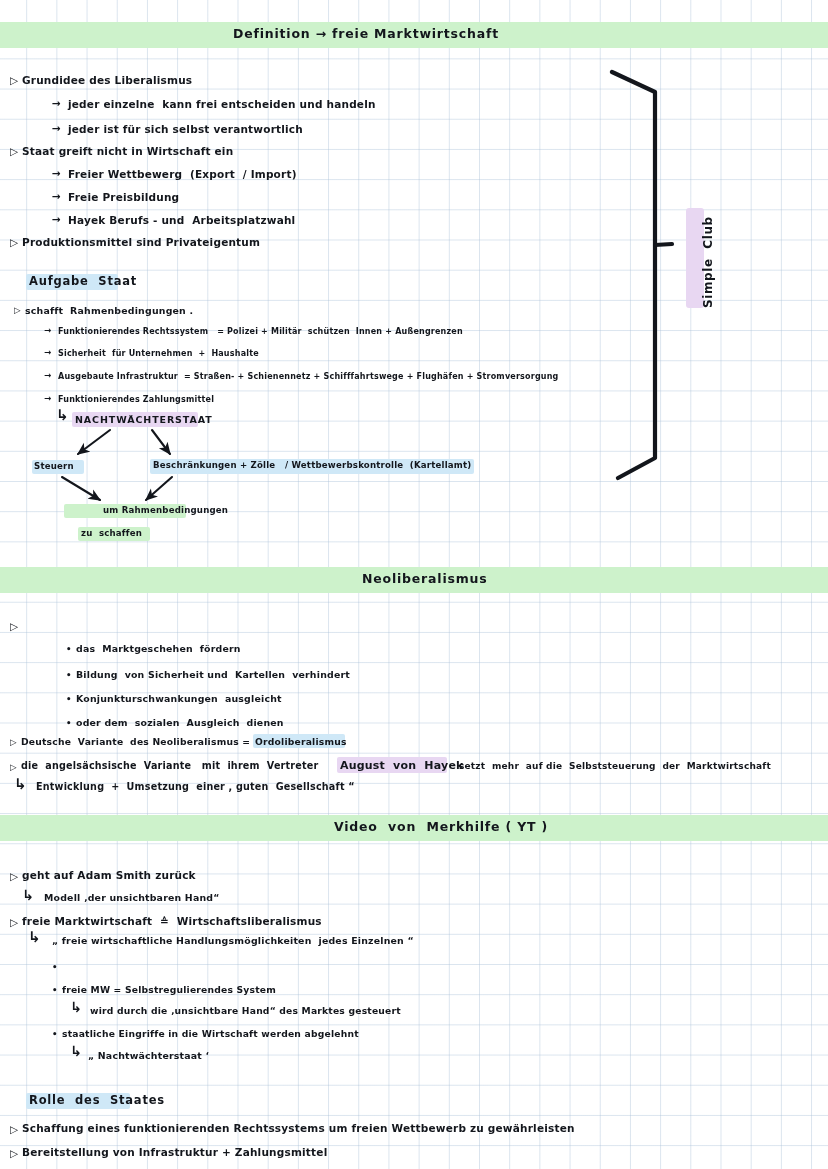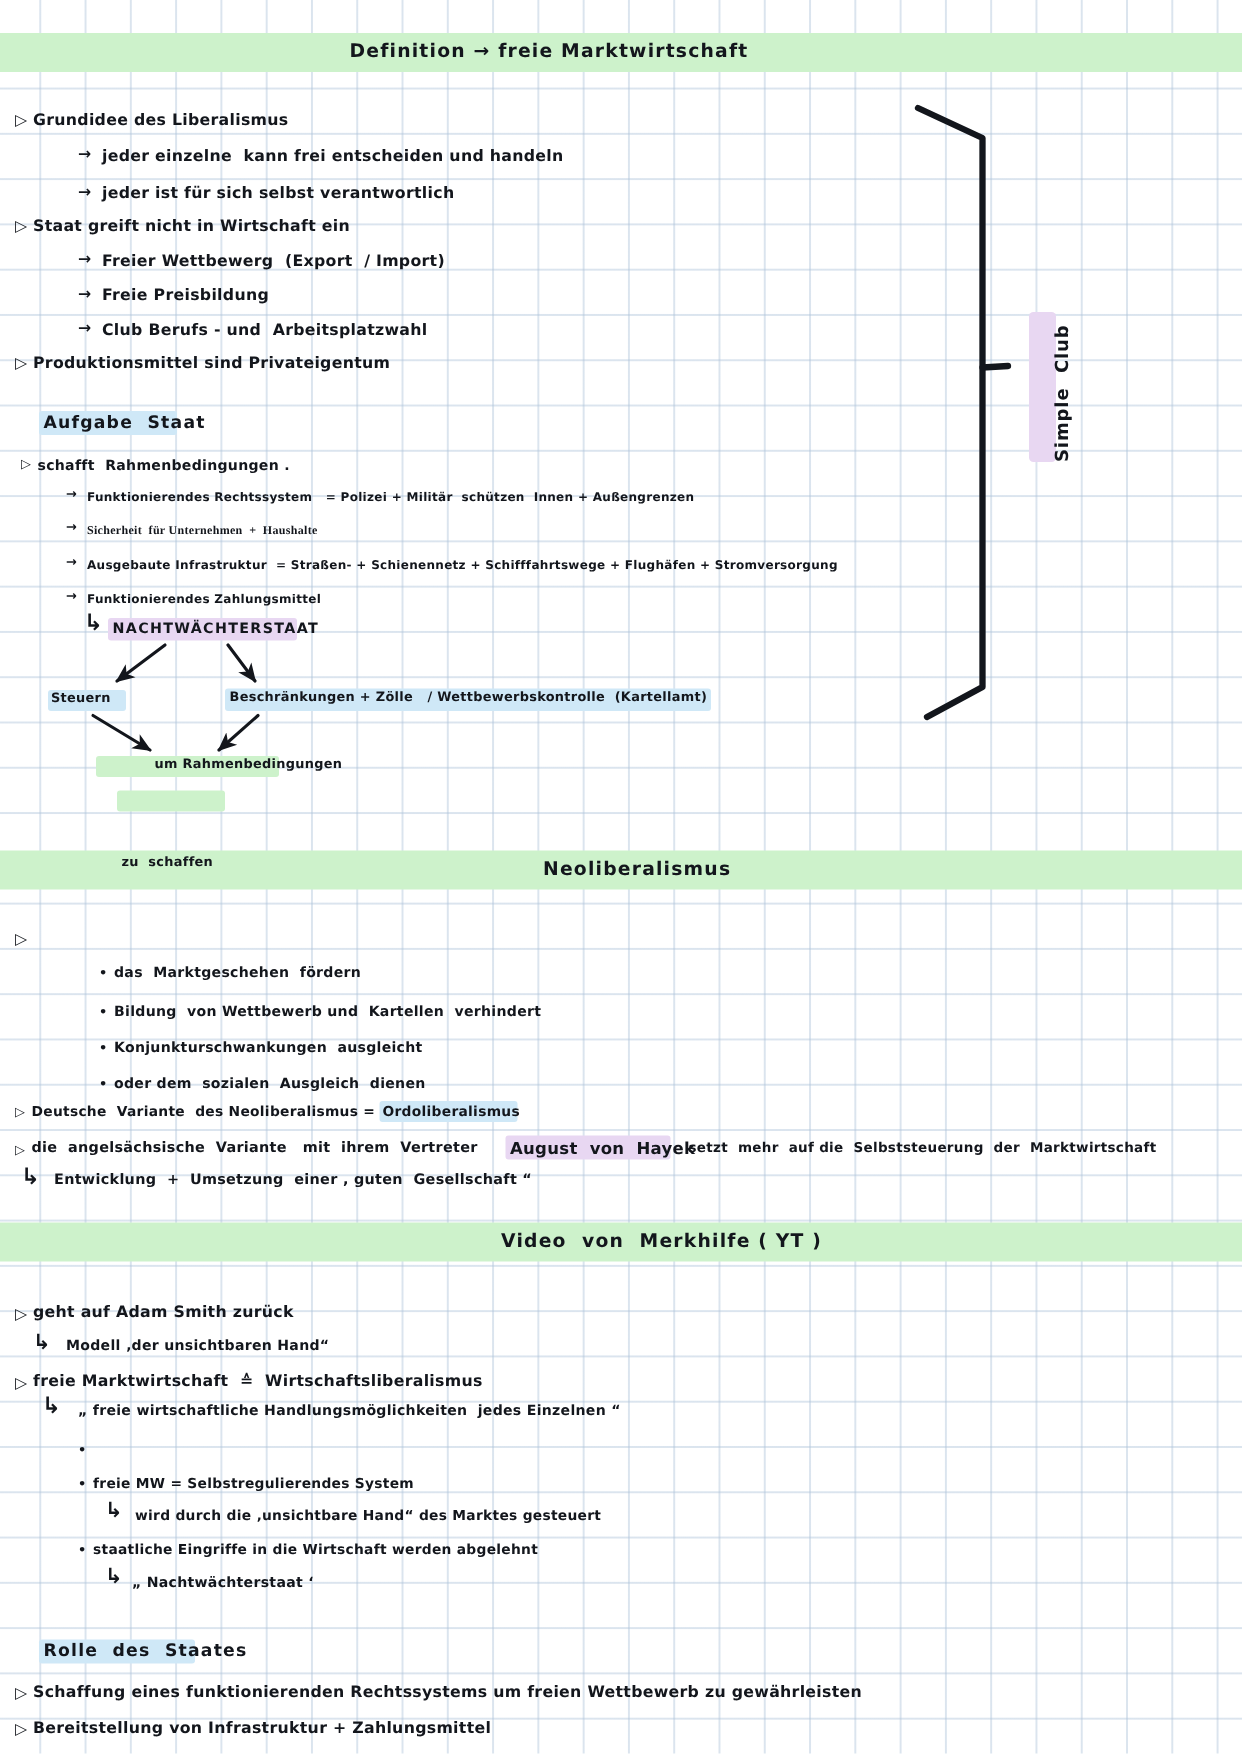--- a/index.html
+++ b/index.html
@@ -83,33 +83,33 @@
   <div class="ink body" style="left:10px;top:146px;">▷</div>
   <div class="ink body" style="left:22px;top:146px;">Staat greift nicht in Wirtschaft ein</div>
 
   <div class="ink body" style="left:52px;top:168px;">→</div>
   <div class="ink body" style="left:68px;top:169px;">Freier Wettbewerg  (Export  / Import)</div>
 
   <div class="ink body" style="left:52px;top:191px;">→</div>
   <div class="ink body" style="left:68px;top:192px;">Freie Preisbildung</div>
 
   <div class="ink body" style="left:52px;top:214px;">→</div>
-  <div class="ink body" style="left:68px;top:215px;">Club Berufs - und  Arbeitsplatzwahl</div>
+  <div class="ink body" style="left:68px;top:215px;">Hayek Berufs - und  Arbeitsplatzwahl</div>
 
   <div class="ink body" style="left:10px;top:237px;">▷</div>
   <div class="ink body" style="left:22px;top:237px;">Produktionsmittel sind Privateigentum</div>
 
   <div class="ink small" style="left:14px;top:306px;">▷</div>
   <div class="ink small" style="left:25px;top:306px;font-size:9.4px;text-align:right;">schafft  Rahmenbedingungen .</div>
 
   <div class="ink small" style="left:44px;top:326px;">→</div>
   <div class="ink xsmall" style="left:58px;top:328px;">Funktionierendes Rechtssystem   = Polizei + Militär  schützen  Innen + Außengrenzen</div>
 
   <div class="ink small" style="left:44px;top:348px;">→</div>
-  <div class="ink xsmall" style="left:58px;top:350px;font-family:Liberation Serif, serif;">Sicherheit  für Unternehmen  +  Haushalte</div>
+  <div class="ink xsmall" style="left:58px;top:350px;">Sicherheit  für Unternehmen  +  Haushalte</div>
 
   <div class="ink small" style="left:44px;top:371px;">→</div>
   <div class="ink xsmall" style="left:58px;top:373px;">Ausgebaute Infrastruktur  = Straßen- + Schienennetz + Schifffahrtswege + Flughäfen + Stromversorgung</div>
 
   <div class="ink small" style="left:44px;top:394px;">→</div>
   <div class="ink xsmall" style="left:58px;top:396px;">Funktionierendes Zahlungsmittel</div>
 
   <div class="ink" style="left:56px;top:408px;font-size:15px;">↳</div>
   <div class="hl hl-purple" style="left:72px;top:412px;width:126px;height:15px;"></div>
   <div class="ink caps" style="left:75px;top:415px;">NACHTWÄCHTERSTAAT</div>
@@ -117,29 +117,29 @@
   <div class="hl hl-blue" style="left:32px;top:460px;width:52px;height:14px;"></div>
   <div class="ink small" style="left:34px;top:462px;">Steuern</div>
 
   <div class="hl hl-blue" style="left:150px;top:459px;width:324px;height:15px;"></div>
   <div class="ink small" style="left:153px;top:461px;">Beschränkungen + Zölle   / Wettbewerbskontrolle  (Kartellamt)</div>
 
   <div class="hl hl-green" style="left:64px;top:504px;width:122px;height:14px;"></div>
   <div class="ink small" style="left:67px;top:506px;margin-left:36px;">um Rahmenbedingungen</div>
 
   <div class="hl hl-green" style="left:78px;top:527px;width:72px;height:14px;"></div>
-  <div class="ink small" style="left:81px;top:529px;margin-top:42px;">zu  schaffen</div>
+  <div class="ink small" style="left:81px;top:529px;">zu  schaffen</div>
 
   <div class="ink body" style="left:10px;top:621px;">▷</div>
 
   <div class="ink small" style="left:66px;top:645px;">•</div>
   <div class="ink small" style="left:76px;top:644px;font-size:9.4px;">das  Marktgeschehen  fördern</div>
 
   <div class="ink small" style="left:66px;top:671px;">•</div>
-  <div class="ink small" style="left:76px;top:670px;font-size:9.4px;">Bildung  von Wettbewerb und  Kartellen  verhindert</div>
+  <div class="ink small" style="left:76px;top:670px;font-size:9.4px;">Bildung  von Sicherheit und  Kartellen  verhindert</div>
 
   <div class="ink small" style="left:66px;top:695px;">•</div>
   <div class="ink small" style="left:76px;top:694px;font-size:9.4px;">Konjunkturschwankungen  ausgleicht</div>
 
   <div class="ink small" style="left:66px;top:719px;">•</div>
   <div class="ink small" style="left:76px;top:718px;font-size:9.4px;">oder dem  sozialen  Ausgleich  dienen</div>
 
   <div class="ink small" style="left:10px;top:738px;">▷</div>
   <div class="ink small" style="left:21px;top:737px;font-size:9.2px;">Deutsche  Variante  des Neoliberalismus =  </div>
   <div class="hl hl-blue" style="left:253px;top:734px;width:92px;height:14px;"></div>

